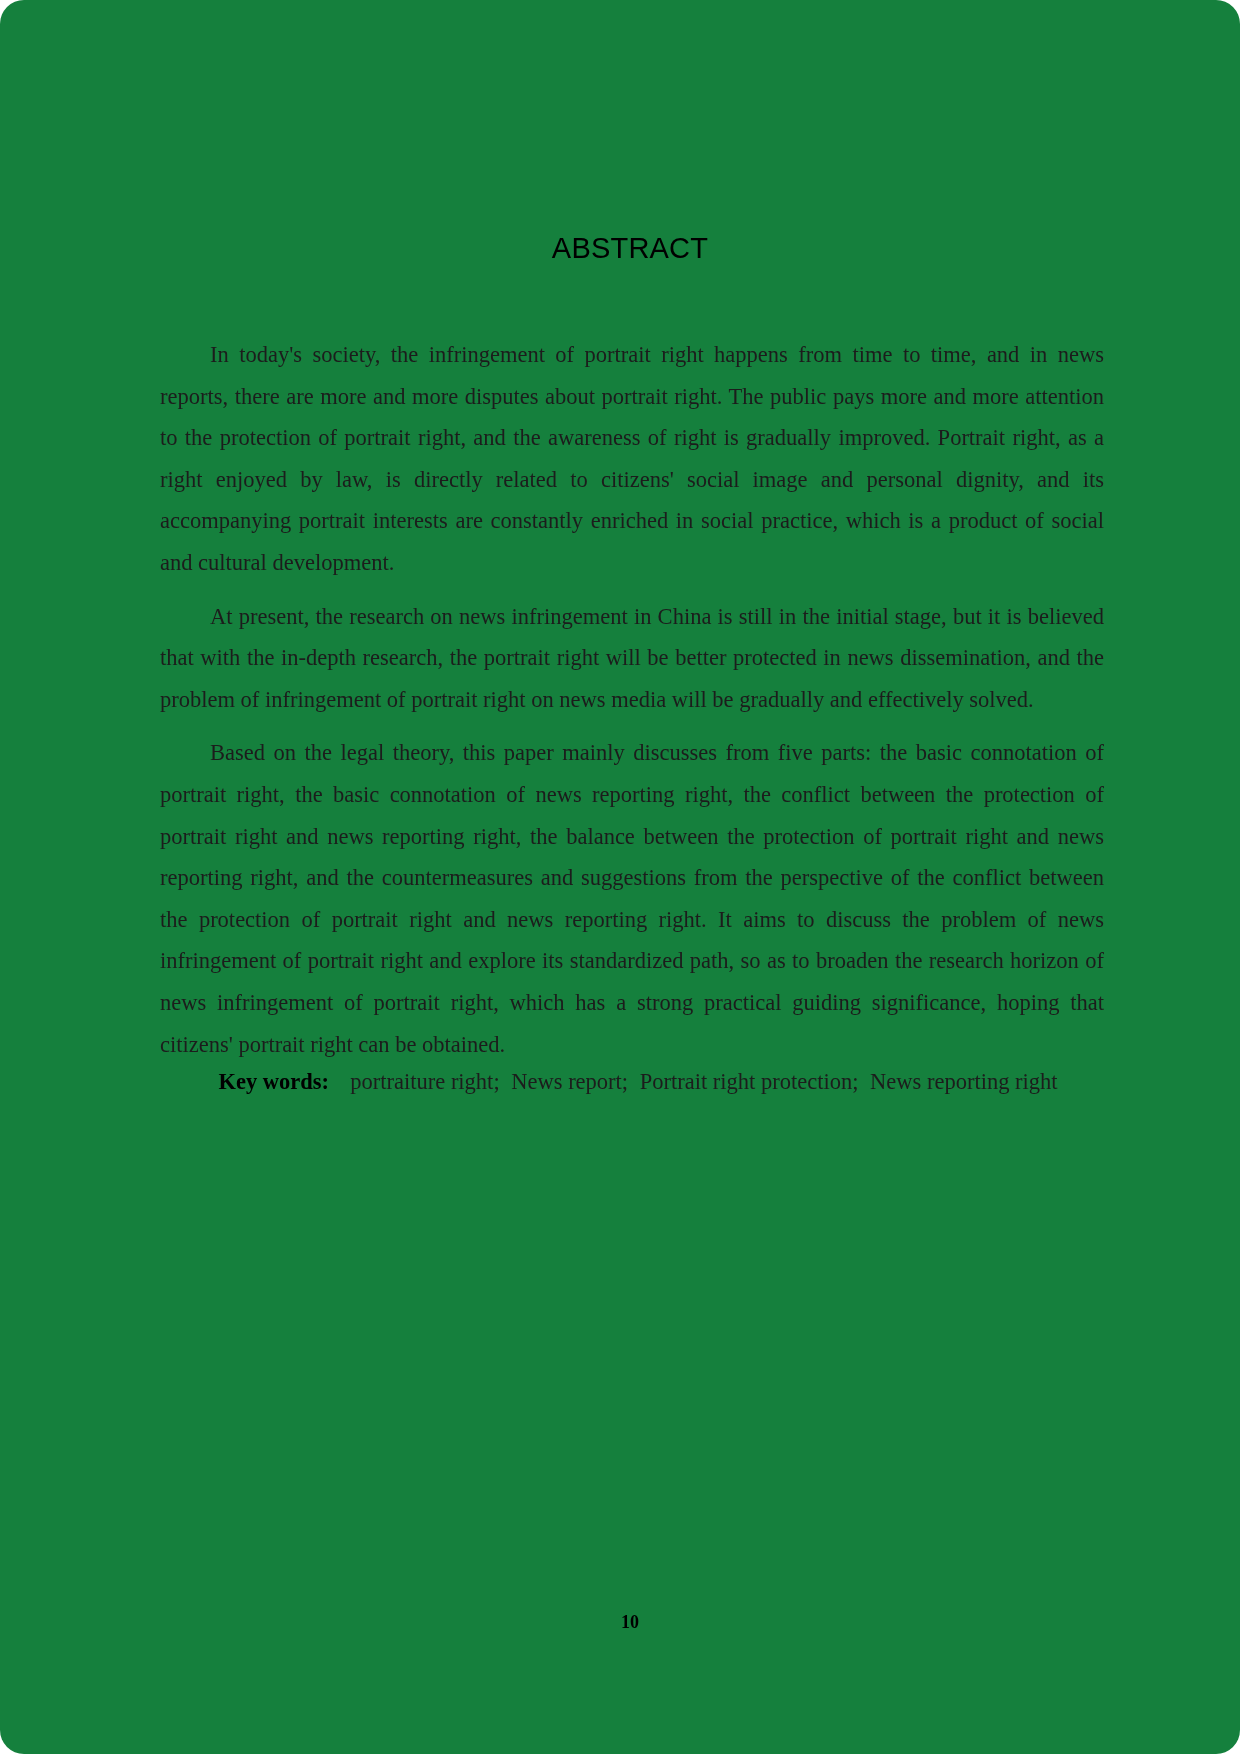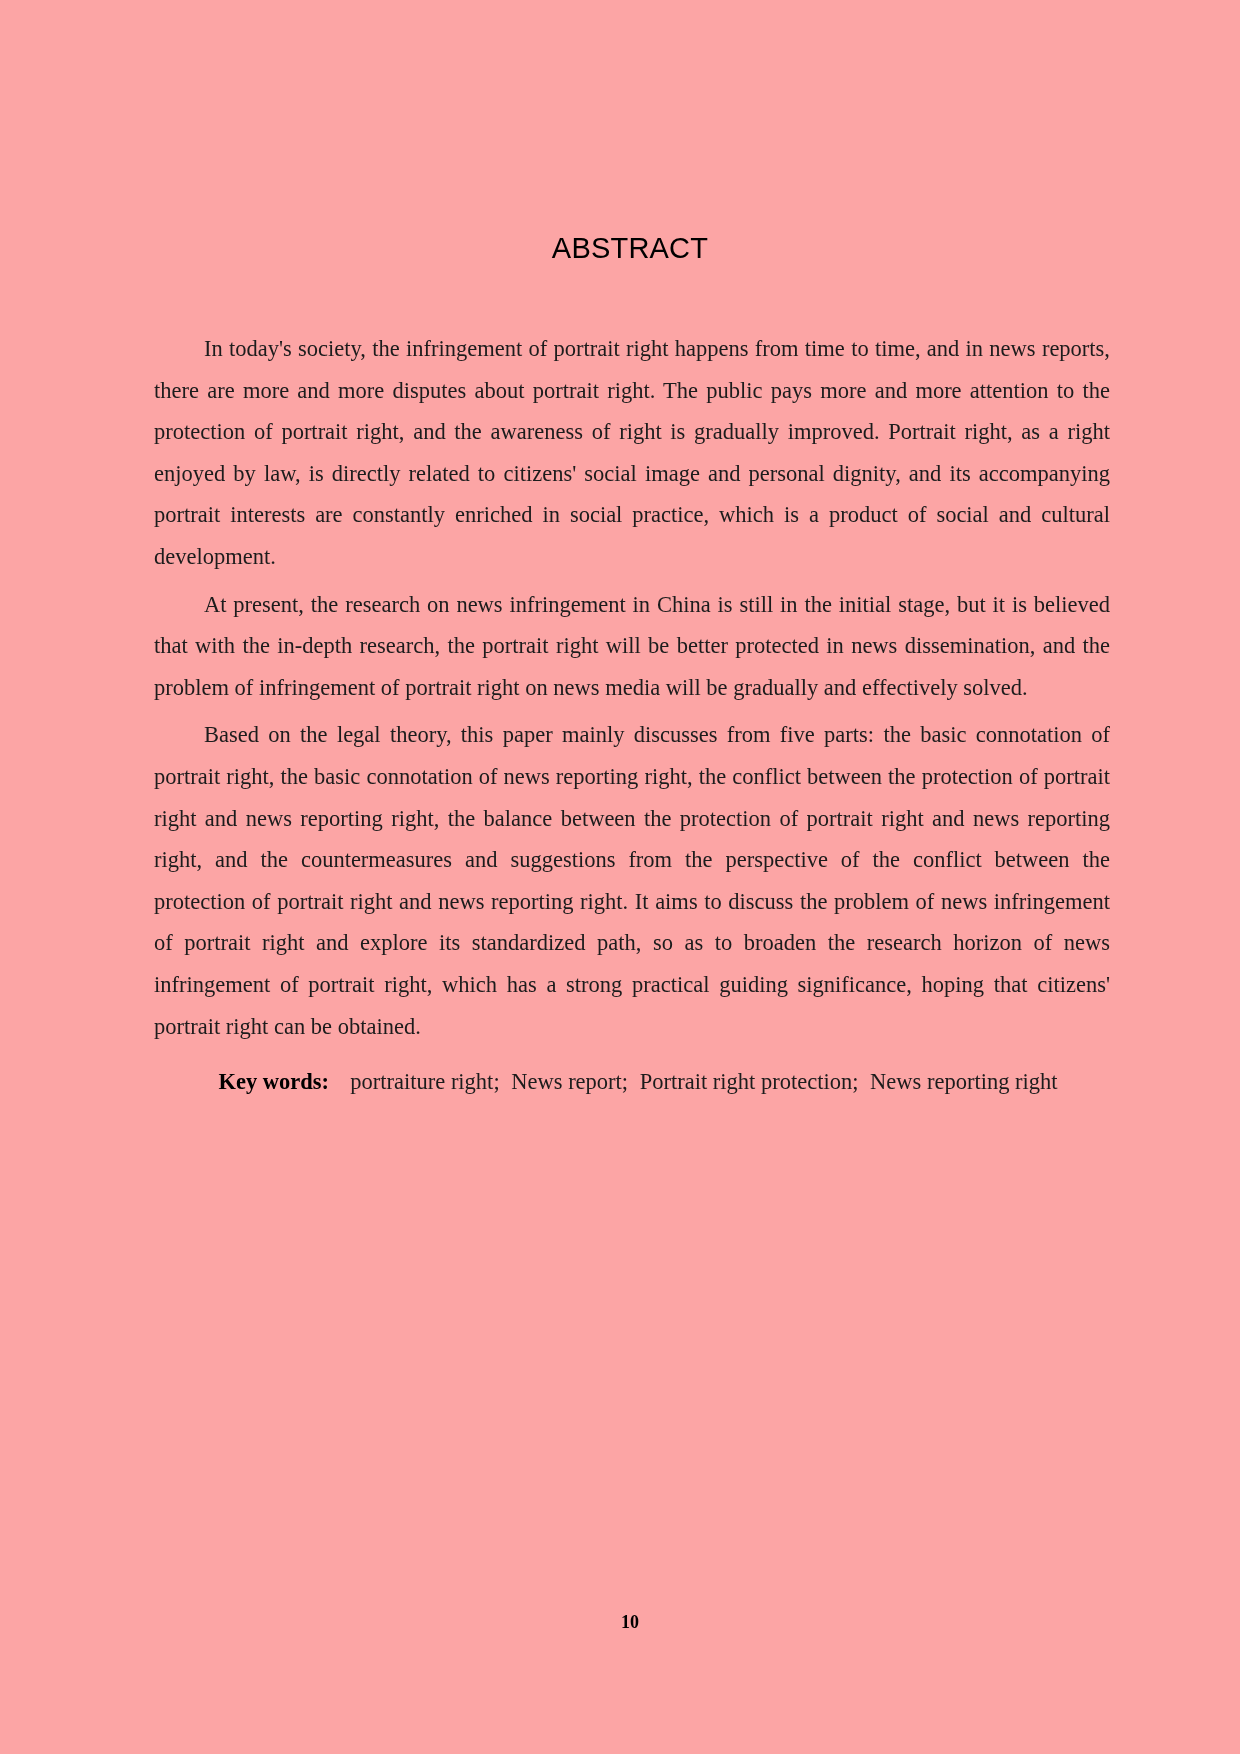--- a/index.html
+++ b/index.html
@@ -12,21 +12,22 @@
       height: 1754px;
       position: relative;
       overflow: hidden;
       color: #1a1a1a;
     }
     .page {
       position: absolute;
       left: 0; top: 0;
       width: 1240px;
       height: 1754px;
-      background: #fca5a5;
+      background: #15803d;
+      border-radius: 24px;
     }
     .title {
       position: absolute;
       top: 232px;
       left: 0;
       width: 1260px;
       text-align: center;
       font-family: "Liberation Sans", "DejaVu Sans", sans-serif;
       font-size: 29px;
       font-weight: normal;
@@ -39,21 +40,21 @@
       left: 148px;
       top: 322px;
       width: 968px;
       font-family: "Liberation Serif", "DejaVu Serif", serif;
       font-size: 22.5px;
       line-height: 41.6px;
       color: #1c1c1c;
       text-align: justify;
     }
     .body-text p {
-      margin: 6px;
+      margin: 12px;
       text-indent: 50px;
       text-align: justify;
     }
     .keywords {
       position: absolute;
       left: 148px;
       top: 1067px;
       width: 980px;
       font-family: "Liberation Serif", "DejaVu Serif", serif;
       font-size: 22.5px;

